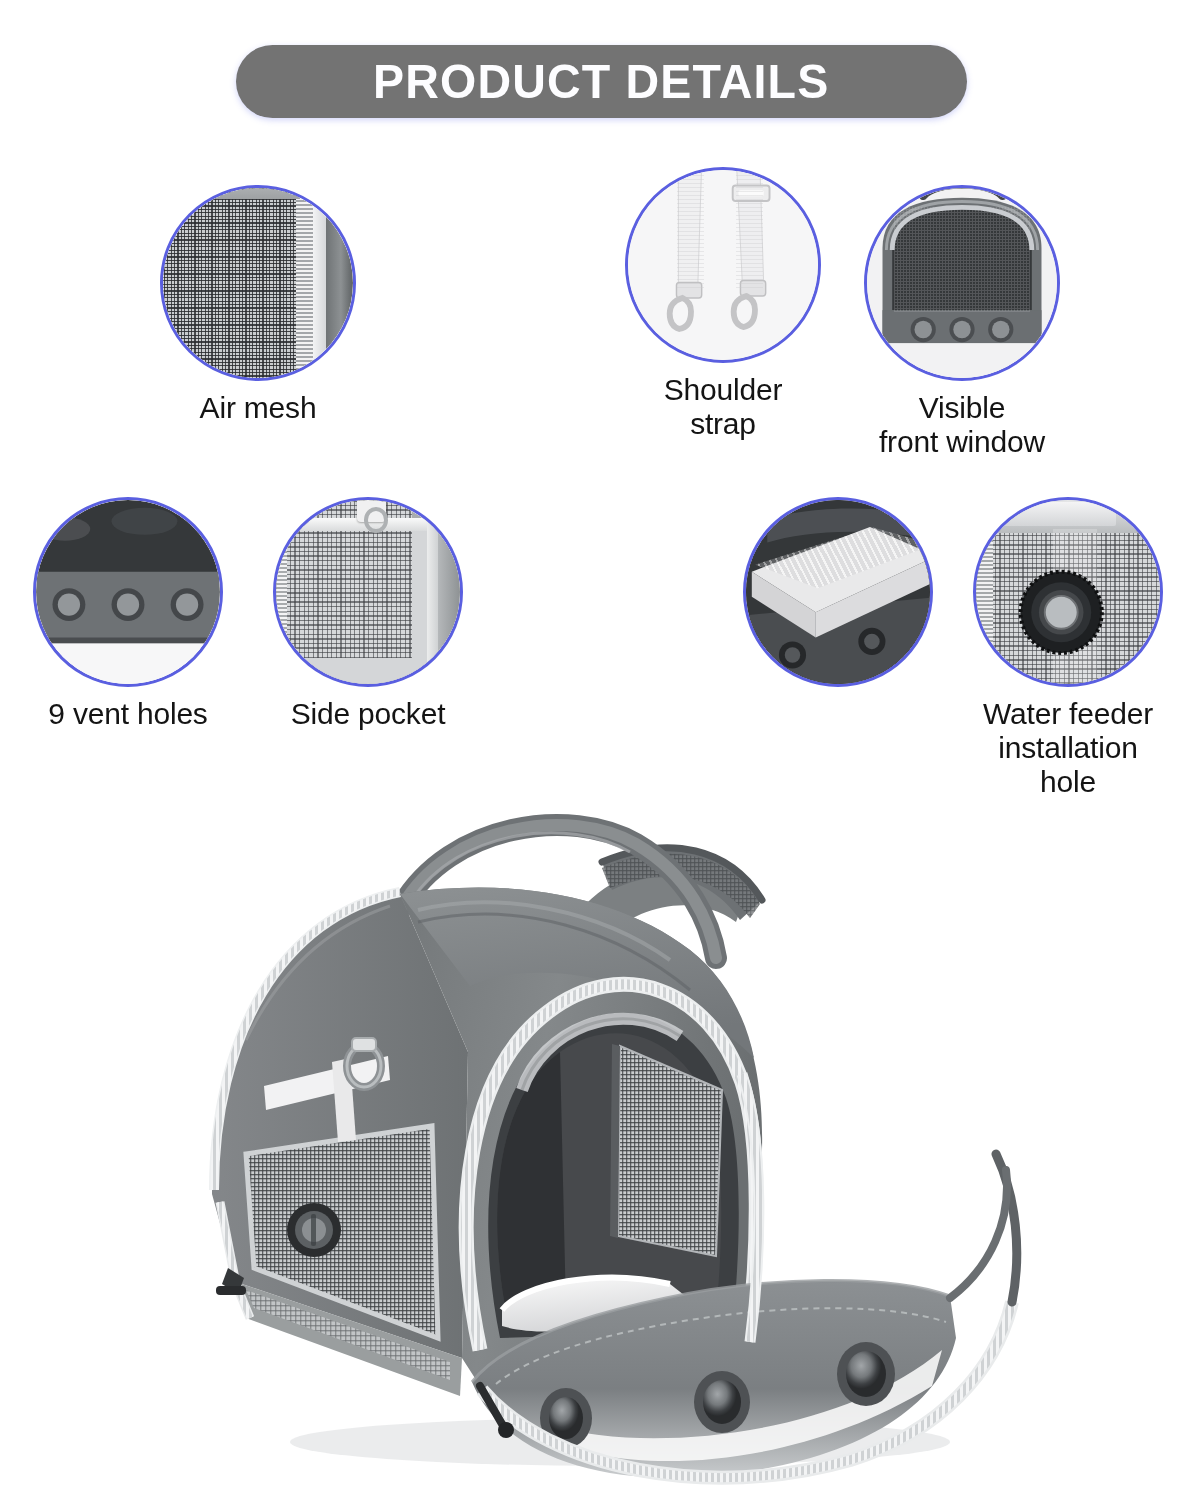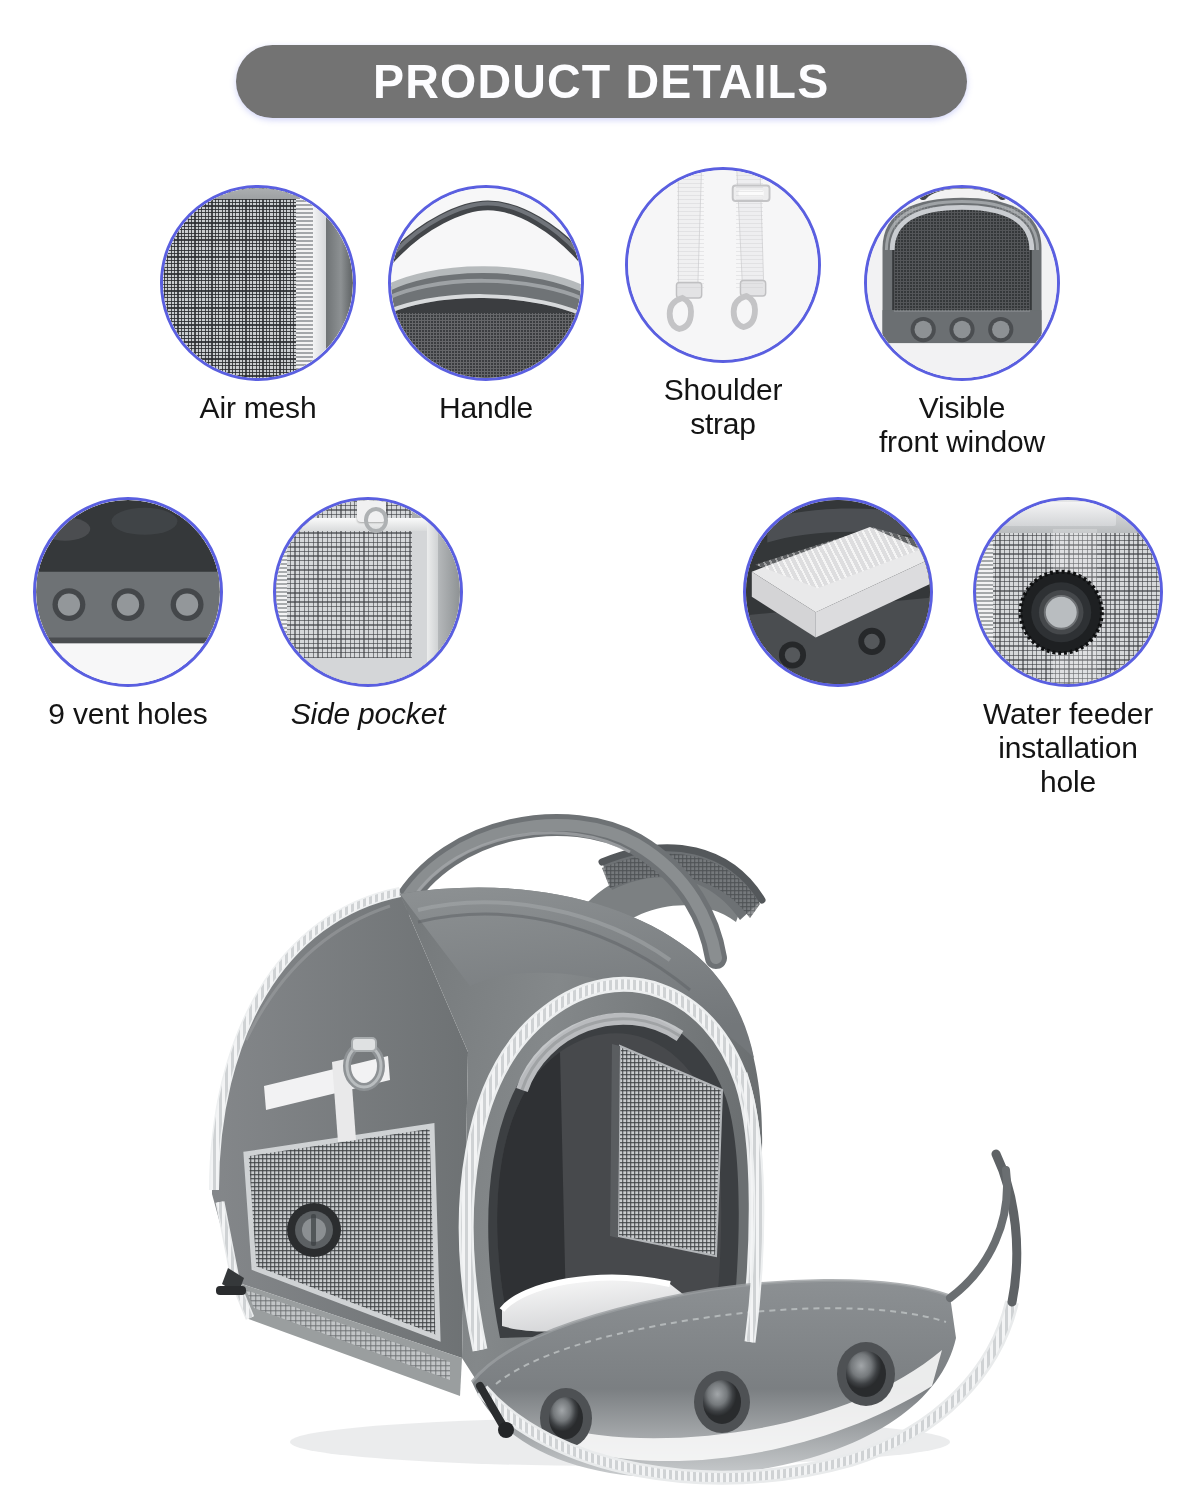--- a/index.html
+++ b/index.html
@@ -126,40 +126,20 @@
         <div class="mesh-fine" style="left:-12%; width:84%;"></div>
         <div style="position:absolute; left:70%; top:-5%; width:9%; height:110%; background:linear-gradient(90deg,#cfd2d4,#eef0f1,#b9bdbf); background-image:repeating-linear-gradient(0deg,#f3f3f3 0 2px,#a4a7aa 2px 4px);"></div>
         <div style="position:absolute; left:79%; top:-5%; width:7%; height:110%; background:linear-gradient(90deg,#f2f3f4,#d6d8da);"></div>
         <div style="position:absolute; left:86%; top:-5%; width:14%; height:110%; background:linear-gradient(90deg,#6f7375,#8d9193 55%,#5d6163);"></div>
         <div style="position:absolute; left:-12%; top:-6%; width:84%; height:12%; background:linear-gradient(180deg,#b9bcbe,#9ea1a3);"></div>
       </div>
     </div>
     <div class="feat-label">Air mesh</div>
   </div>
 
-  <div class="feature" style="left:388px; top:185px; width:196px;">
-    <div class="thumb-ring" style="width:196px; height:196px; border:3px solid #5A5FE0;">
-      <div class="thumb-art" style="background:#f7f7f8;">
-
-        <svg viewBox="0 0 196 196" style="position:absolute;inset:0;width:100%;height:100%;">
-          <path d="M -10 84 C 30 34, 78 18, 100 18 C 128 18, 172 38, 208 86" fill="none" stroke="#43464a" stroke-width="10" stroke-linecap="round"></path>
-          <path d="M -10 82 C 30 32, 78 16, 100 16 C 128 16, 172 36, 208 84" fill="none" stroke="#70747a" stroke-width="4" stroke-linecap="round"></path>
-
-          <path d="M -12 108 C 40 76, 150 76, 210 110 L 210 210 L -12 210 Z" fill="#6f7376"></path>
-          <path d="M -12 108 C 40 76, 150 76, 210 110" fill="none" stroke="#b6babc" stroke-width="7"></path>
-          <path d="M -12 118 C 40 88, 150 88, 210 120" fill="none" stroke="#9ea2a5" stroke-width="4"></path>
-
-          <path d="M -12 134 C 40 106, 150 106, 210 138 L 210 220 L -12 220 Z" fill="#3b3d40"></path>
-          <path d="M -12 132 C 40 104, 150 104, 210 136" fill="none" stroke="#d8dadc" stroke-width="4"></path>
-        </svg>
-        <div style="position:absolute;left:0;top:66%;width:100%;height:34%;opacity:.22;background-image:repeating-linear-gradient(0deg,#fff 0 1px,transparent 1px 3px),repeating-linear-gradient(90deg,#fff 0 1px,transparent 1px 3px);"></div>
-      </div>
-    </div>
-    <div class="feat-label">Handle</div>
-  </div>
 
   <div class="feature" style="left:625px; top:167px; width:196px;">
     <div class="thumb-ring" style="width:196px; height:196px; border:3px solid #5A5FE0;">
       <div class="thumb-art" style="background:#f6f6f7;">
         <svg viewBox="0 0 196 196" style="position:absolute;inset:0;width:100%;height:100%;">
 
           <path d="M 52 -6 L 76 -6 L 72 120 L 52 120 Z" fill="#f0f0f1" stroke="#d6d6d8" stroke-width="1"></path>
 
           <path d="M 112 -6 L 136 -6 L 140 118 L 118 118 Z" fill="#eeeef0" stroke="#d6d6d8" stroke-width="1"></path>
 
@@ -223,21 +203,21 @@
             <circle cx="156" cy="108" r="11.5" fill="#93979a"></circle>
           </g>
           <rect x="-12" y="146" width="214" height="60" fill="#f7f7f8"></rect>
           <rect x="-12" y="142" width="214" height="6" fill="#4a4d50"></rect>
         </svg>
       </div>
     </div>
     <div class="feat-label">9 vent holes</div>
   </div>
 
-  <div class="feature" style="left:273px; top:497px; width:190px;font-style:italic;">
+  <div class="feature" style="left:273px; top:497px; width:190px;">
     <div class="thumb-ring" style="width:190px; height:190px; border:3px solid #5A5FE0;">
       <div class="thumb-art" style="background:#ffffff;">
         <div style="position:absolute;left:0;top:0;width:100%;height:100%;background:#a9acae;"></div>
         <div style="position:absolute;left:6%;top:14%;width:78%;height:92%;background:#d4d6d8;"></div>
         <div class="mesh-med" style="left:8%;top:18%;width:74%;height:86%;inset:auto;"></div>
         <div style="position:absolute;left:4%;top:10%;width:80%;height:7%;background:linear-gradient(180deg,#fafafa,#d9dbdc);"></div>
         <div style="position:absolute;left:0;top:6%;width:6%;height:100%;background:linear-gradient(90deg,#f1f2f3,#c7cacc);background-image:repeating-linear-gradient(0deg,#f4f4f5 0 2px,#a8abad 2px 4px);"></div>
         <div style="position:absolute;left:82%;top:0;width:8%;height:100%;background:linear-gradient(90deg,#eceded,#c5c8ca);"></div>
         <div style="position:absolute;left:88%;top:0;width:12%;height:100%;background:linear-gradient(90deg,#b5b8ba,#8e9294);"></div>
         <div style="position:absolute;left:44%;top:-4%;width:16%;height:16%;background:#f0f0f1;border-radius:4px;box-shadow:0 1px 2px rgba(0,0,0,.3);"></div>

